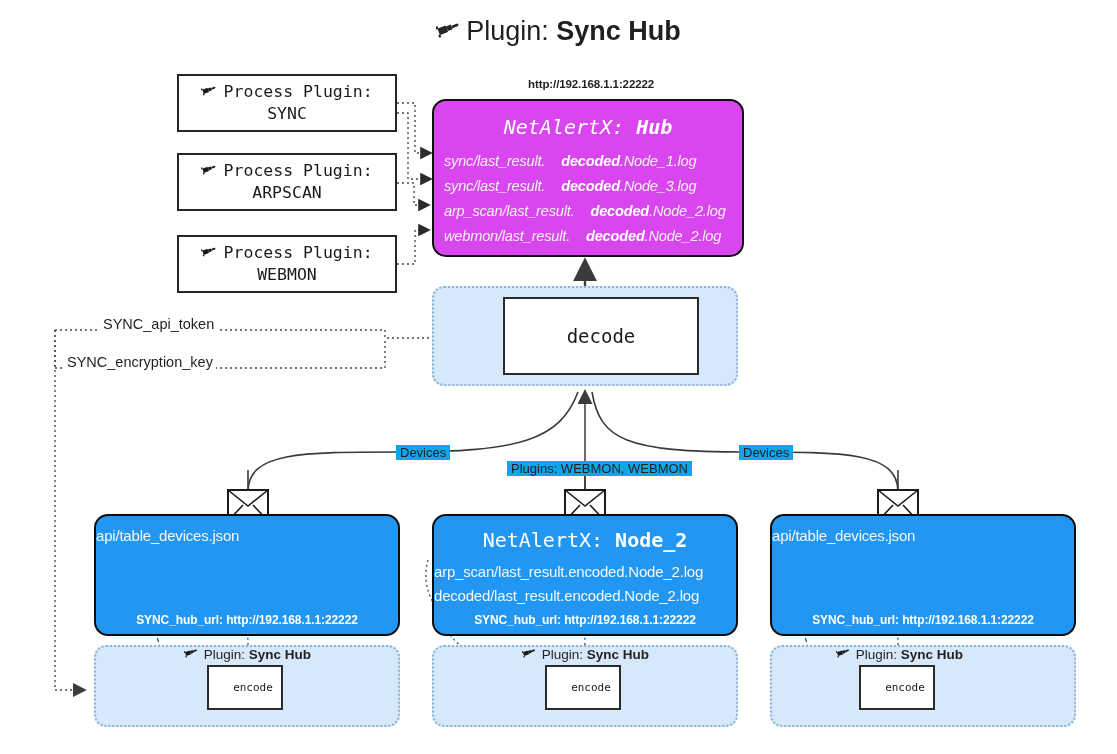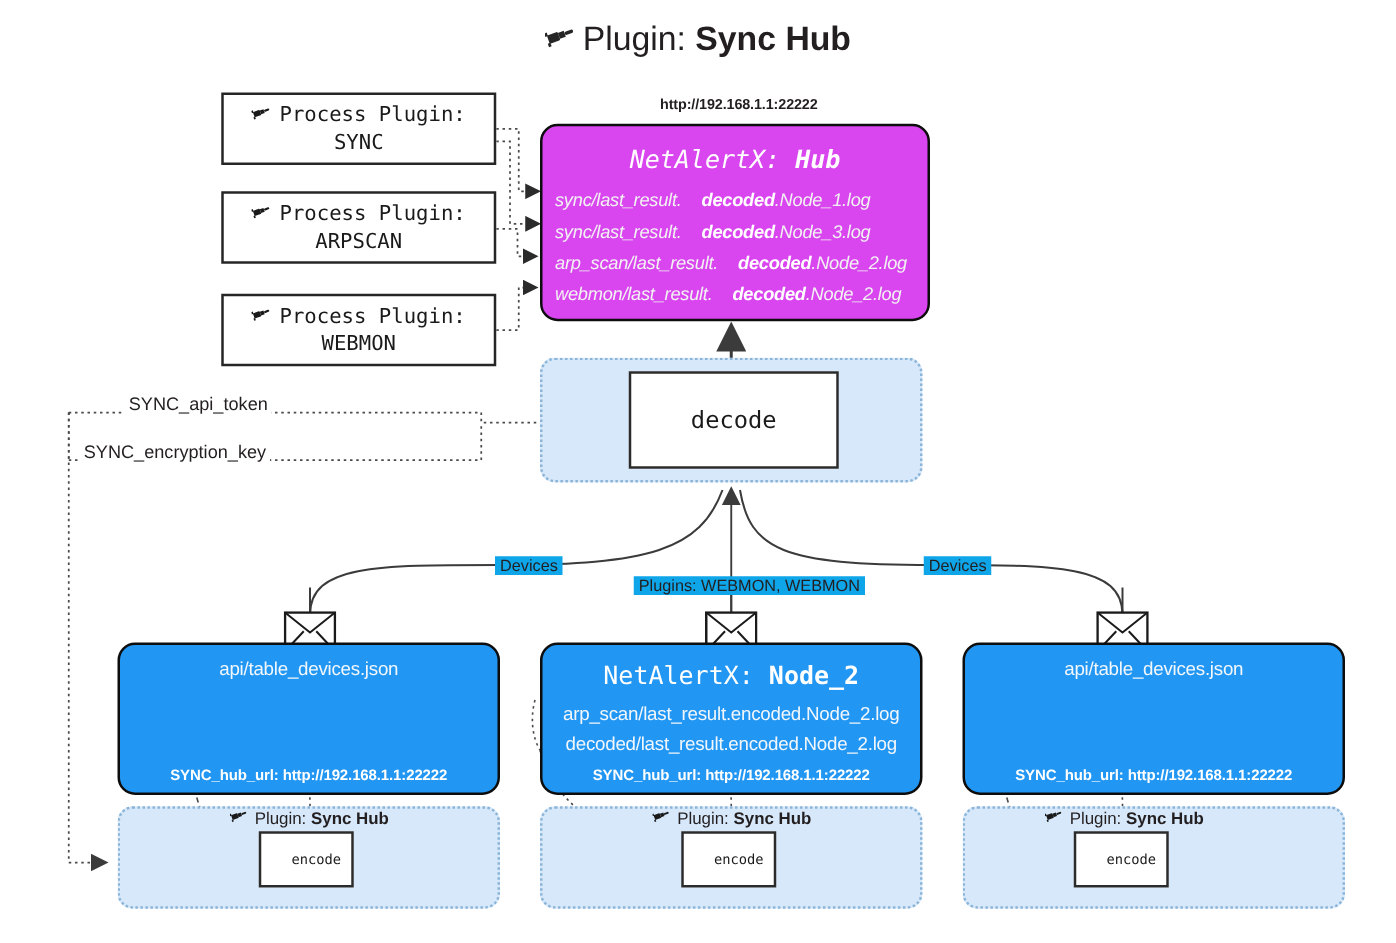--- a/index.html
+++ b/index.html
@@ -124,21 +124,21 @@
     height: 100px;
     background: #d6e8fa;
     border: 2px dotted #8ab4d8;
     border-radius: 12px;
     box-sizing: border-box;
   }
   .decode-box {
     position: absolute;
     left: 503px;
     top: 297px;
-    width: 168px;
+    width: 196px;
     height: 78px;
     background: #ffffff;
     border: 2px solid #2b2b2b;
     box-sizing: border-box;
     display: flex;
     align-items: center;
     justify-content: center;
     font-family: "DejaVu Sans Mono", monospace;
     font-size: 19px;
     color: #1a1a1a;
@@ -179,21 +179,21 @@
     margin-top: 12px;
     text-align: center;
     font-family: "DejaVu Sans Mono", monospace;
     font-size: 20px;
     color: #ffffff;
     white-space: nowrap;
   }
   .node-title .strong { font-weight: bold; }
   .node-lines {
     margin-top: 8px;
-    text-align: center;
+    text-align: left;
   }
   .node-line {
     font-size: 15px;
     color: #f2f7fc;
     line-height: 1.62;
     white-space: nowrap;
     letter-spacing: -0.2px;
   }
   .node-foot {
     position: absolute;

